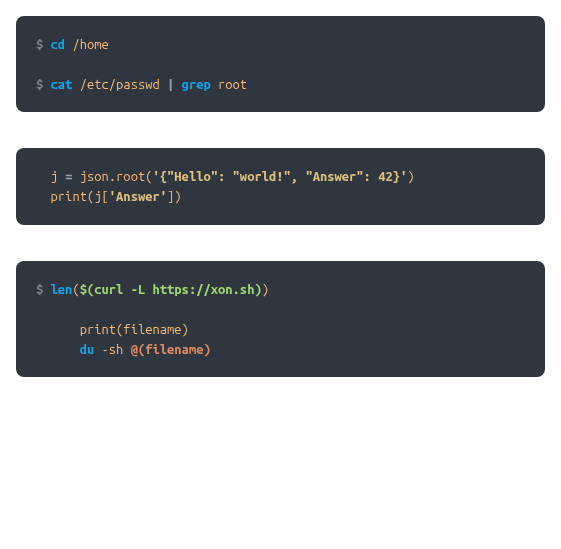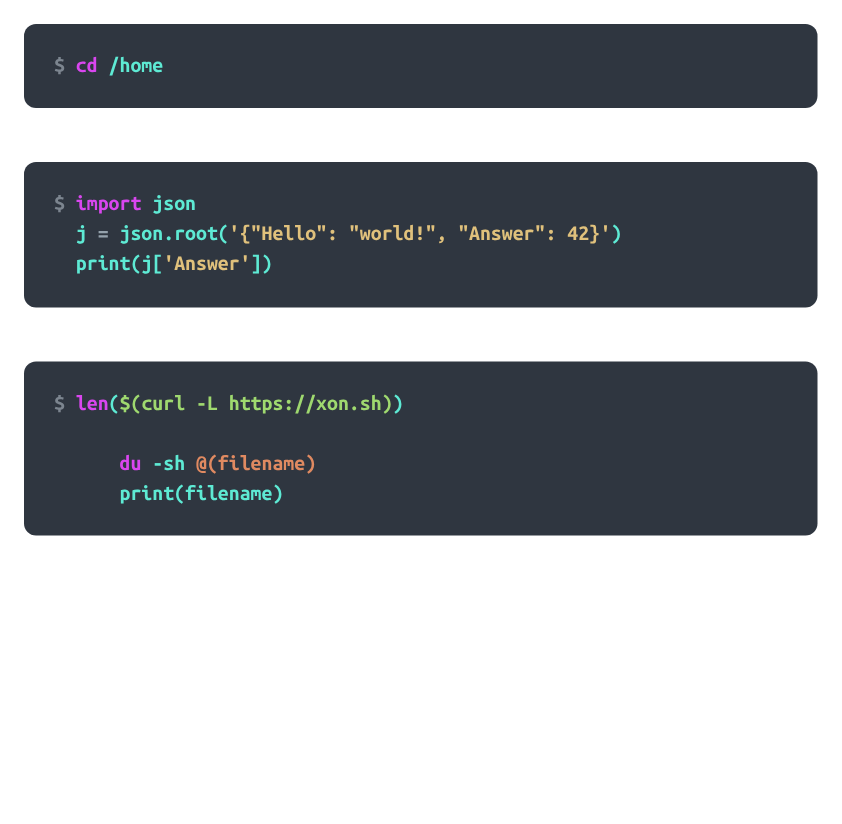--- a/index.html
+++ b/index.html
@@ -18,48 +18,50 @@
     padding: 18px 20px 18px 20px;
     margin-bottom: 36px;
     color: #d9dbdd;
     font-weight: 600;
   }
   .code-block:last-child { }
   .line { white-space: pre; }
   .grp { margin-bottom: 20px; }
   .grp:last-child { margin-bottom: 0; }
   .tok-prompt { color: #7c858f; font-weight: 700; }
-  .tok-id { color: #5eead4; font-weight: 700; }
-  .tok-k { color: #d946ef; font-weight: 700; }
+  .tok-id { color: #fdba74; font-weight: 400; }
+  .tok-k { color: #0ea5e9; font-weight: 700; }
   .tok-num { color: #c994e4; }
   .tok-op { color: #95a2ac; }
   .tok-subproc { color: #9fd96f; }
   .tok-at { color: #e08a61; }
   .tok-str-yellow { color: #e0c17c; }
   .tok-str-green { color: #9fd96f; }
   .tok-pipe { color: #95a2ac; font-weight: 700; }
 </style>
 </head>
 <body>
 
 <div id="root">
     <div class="code-block">
       <div class="grp">
         <div class="line"><span class="tok-prompt">$ </span><span class="tok-k">cd</span><span class="tok-id"> /home</span></div>
       </div>
+      <div class="grp">
+        <div class="line"><span class="tok-prompt">$ </span><span class="tok-k">cat</span><span class="tok-id"> /etc/passwd </span><span class="tok-pipe">|</span><span class="tok-id"> </span><span class="tok-k">grep</span><span class="tok-id"> root</span></div>
+      </div>
     </div>
     <div class="code-block">
       <div class="grp">
-        <div class="line"><span class="tok-prompt">$ </span><span class="tok-k">import</span><span class="tok-id"> json</span></div>
         <div class="line"><span class="tok-id">  j </span><span class="tok-op">=</span><span class="tok-id"> json.root(</span><span class="tok-str-yellow">'{"Hello": "world!", "Answer": 42}'</span><span class="tok-id">)</span></div>
         <div class="line"><span class="tok-id">  print(j[</span><span class="tok-str-yellow">'Answer'</span><span class="tok-id">])</span></div>
       </div>
     </div>
     <div class="code-block">
       <div class="grp">
         <div class="line"><span class="tok-prompt">$ </span><span class="tok-k">len</span><span class="tok-id">(</span><span class="tok-subproc">$(</span><span class="tok-subproc">curl -L https://xon.sh</span><span class="tok-subproc">)</span><span class="tok-id">)</span></div>
       </div>
       <div class="grp">
+        <div class="line"><span class="tok-id">      print(filename)</span></div>
         <div class="line"><span class="tok-id">      </span><span class="tok-k">du</span><span class="tok-id"> -sh </span><span class="tok-at">@(</span><span class="tok-at">filename</span><span class="tok-at">)</span></div>
-        <div class="line"><span class="tok-id">      print(filename)</span></div>
       </div>
     </div>
   </div>
 
 </body></html>

